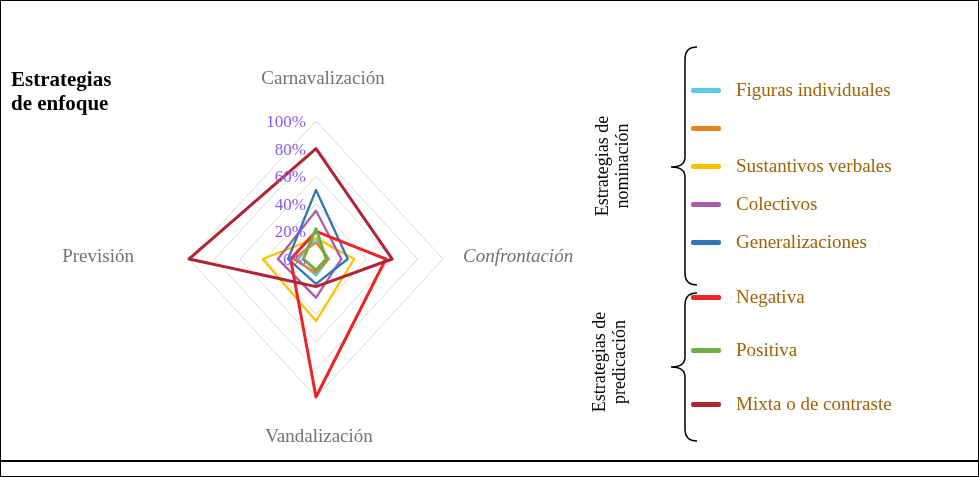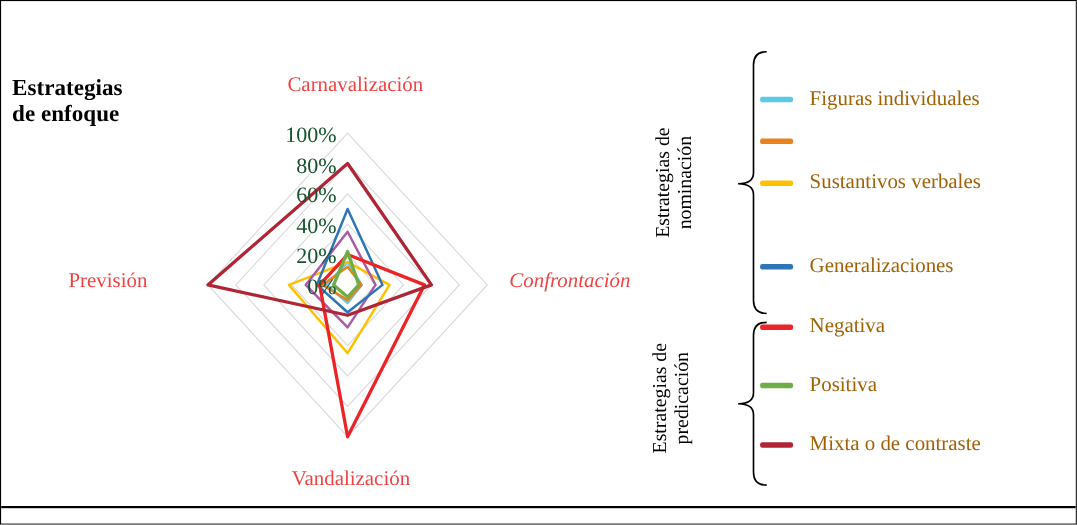--- a/index.html
+++ b/index.html
@@ -10,28 +10,28 @@
     border:1px solid #000;
     background:#fff;
     font-family:"Liberation Serif", serif;
     overflow:hidden;
   }
   .chart-title{
     position:absolute;left:10px;top:66px;width:122px;
     font-size:21px;font-weight:bold;color:#000;line-height:1.15;
   }
   .axis-label{
-    position:absolute;font-size:19px;color:#ef4444;white-space:nowrap;
+    position:absolute;font-size:19px;color:#737373;white-space:nowrap;
   }
   .axis-top{left:222px;top:66px;width:200px;text-align:center;}
   .axis-right{left:462px;top:244px;font-style:italic;}
   .axis-bottom{left:218px;top:424px;width:200px;text-align:center;}
   .axis-left{left:23px;top:244px;width:110px;text-align:right;}
   .tick{
-    position:absolute;right:672px;font-size:20px;color:#14532d;white-space:nowrap;
+    position:absolute;right:672px;font-size:17px;color:#8b5cf6;white-space:nowrap;
   }
   svg.overlay{position:absolute;left:0;top:0;}
   .legend-row{
     position:absolute;left:690px;height:30px;display:flex;align-items:center;
   }
   .swatch{display:inline-block;width:30px;height:5px;border-radius:2px;}
   .legend-label{margin-left:15px;font-size:19px;color:#a16207;white-space:nowrap;}
   .group-label{
     position:absolute;width:160px;height:46px;
     font-size:18px;color:#000;text-align:center;line-height:1.1;
@@ -86,20 +86,24 @@
     <span class="swatch" style="background: rgb(94, 201, 230);"></span>
     <span class="legend-label">Figuras individuales</span>
   </div>
   <div class="legend-row" style="top:112px">
     <span class="swatch" style="background: rgb(232, 130, 30);"></span>
   </div>
   <div class="legend-row" style="top:150px">
     <span class="swatch" style="background: rgb(255, 192, 0);"></span>
     <span class="legend-label">Sustantivos verbales</span>
   </div>
+  <div class="legend-row" style="top:188px">
+    <span class="swatch" style="background: rgb(168, 92, 165);"></span>
+    <span class="legend-label">Colectivos</span>
+  </div>
   <div class="legend-row" style="top:226px">
     <span class="swatch" style="background: rgb(46, 117, 182);"></span>
     <span class="legend-label">Generalizaciones</span>
   </div>
   <div class="legend-row" style="top:281px">
     <span class="swatch" style="background: rgb(236, 36, 39);"></span>
     <span class="legend-label">Negativa</span>
   </div>
   <div class="legend-row" style="top:334px">
     <span class="swatch" style="background: rgb(111, 173, 71);"></span>

